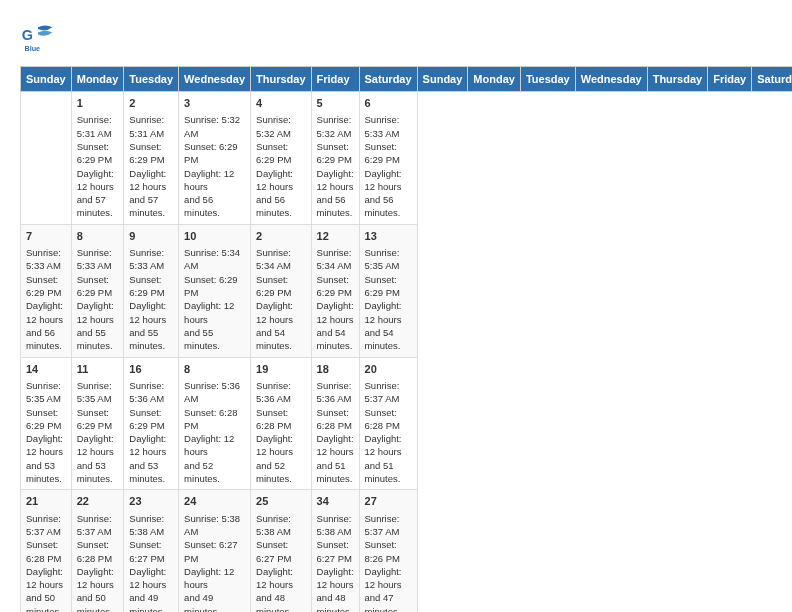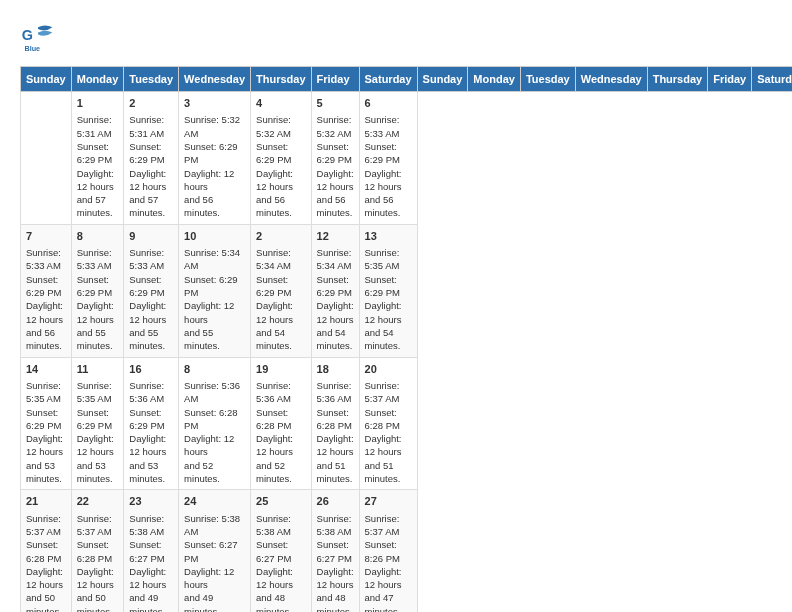--- a/index.html
+++ b/index.html
@@ -305,21 +305,21 @@
           <div>and 49 minutes.</div>
         </td>
         <td>
           <span class="day-number">25</span>
           <div>Sunrise: 5:38 AM</div>
           <div>Sunset: 6:27 PM</div>
           <div>Daylight: 12 hours</div>
           <div>and 48 minutes.</div>
         </td>
         <td>
-          <span class="day-number">26</span>
+          <span class="day-number">34</span>
           <div>Sunrise: 5:38 AM</div>
           <div>Sunset: 6:27 PM</div>
           <div>Daylight: 12 hours</div>
           <div>and 48 minutes.</div>
         </td>
         <td>
           <span class="day-number">27</span>
           <div>Sunrise: 5:37 AM</div>
           <div>Sunset: 8:26 PM</div>
           <div>Daylight: 12 hours</div>

